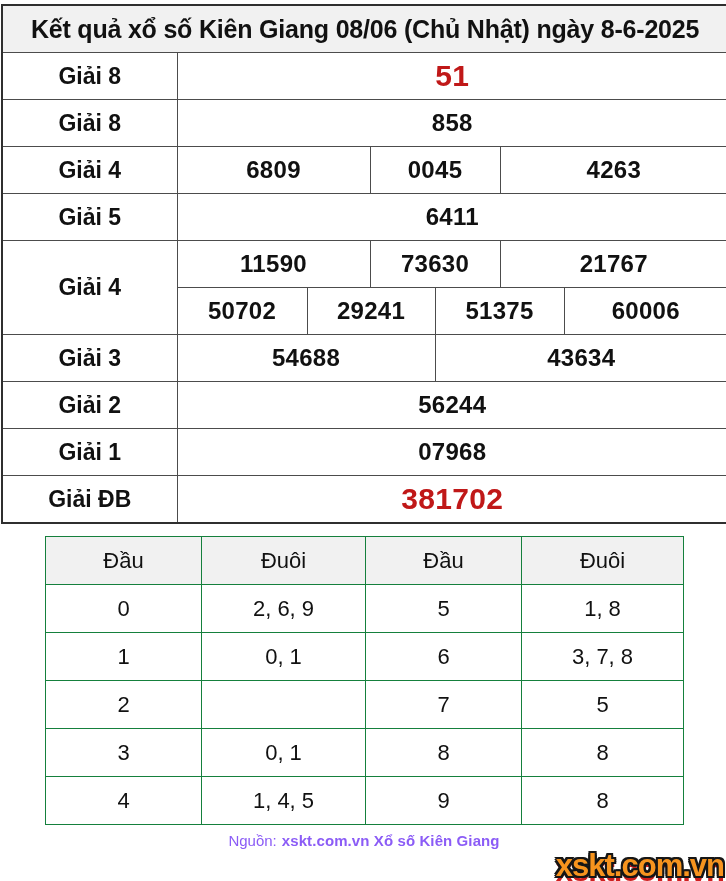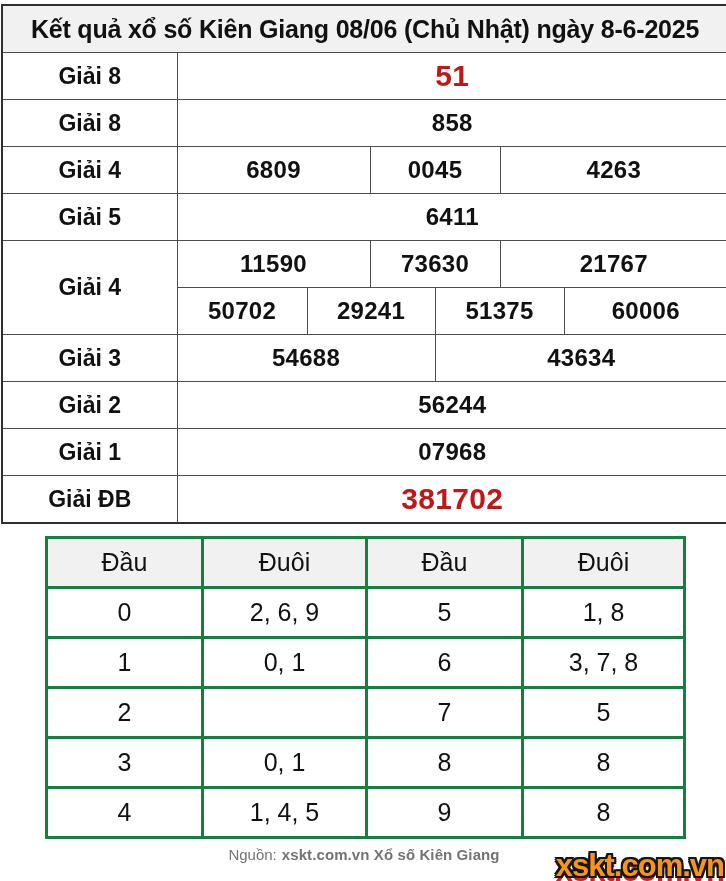--- a/index.html
+++ b/index.html
@@ -33,29 +33,29 @@
   td.prize-label{font-size:23px;font-weight:700;}
   td.prize-number{font-size:24px;font-weight:bold;letter-spacing:0.3px;}
   td.prize-number.highlight{color:var(--red);font-size:30px;}
   
   .ht-wrap{margin:12px 0 0 45px;width:638px;}
   table.ht{
     border-collapse:collapse;table-layout:fixed;width:100%;
     border:1px solid #7e7e7e;
   }
   table.ht th, table.ht td{
-    border:3px solid #15803d;
+    border:1px solid #15803d;
     height:47px;text-align:center;vertical-align:middle;
-    font-size:25px;font-weight:400;padding:0;
+    font-size:22px;font-weight:400;padding:0;
   }
   table.ht th{background:var(--header-bg);}
   
   .footer{
     width:638px;margin:7px 0 12px 45px;text-align:center;
-    font-size:15px;color:#737373;
+    font-size:15px;color:#8b5cf6;
   }
   .footer .src-label{margin-right:5px;}
   .footer b{letter-spacing:0.1px;}
   .logo{
     position:absolute;right:2px;bottom:-3px;
     font-size:31px;font-weight:bold;letter-spacing:-1px;
     color:var(--logo-orange);
     text-shadow:
       -2px -2px 0 var(--outline), 2px -2px 0 var(--outline),
       -2px  2px 0 var(--outline), 2px  2px 0 var(--outline),

